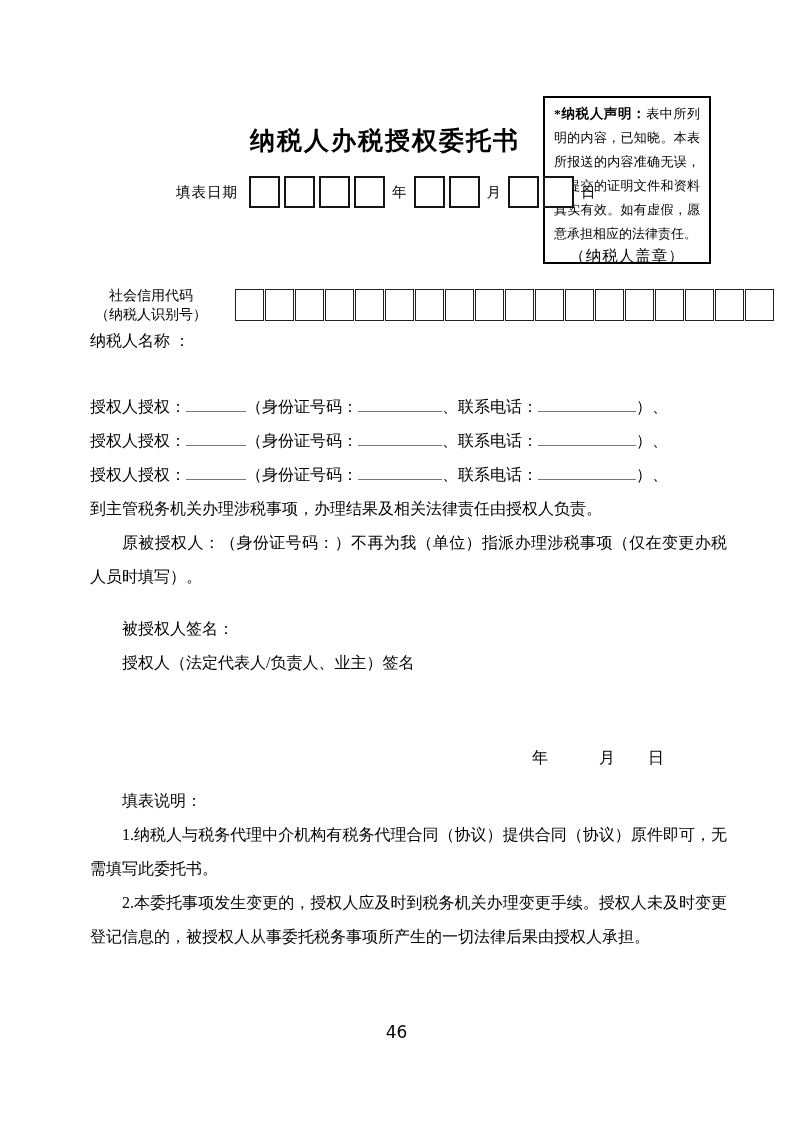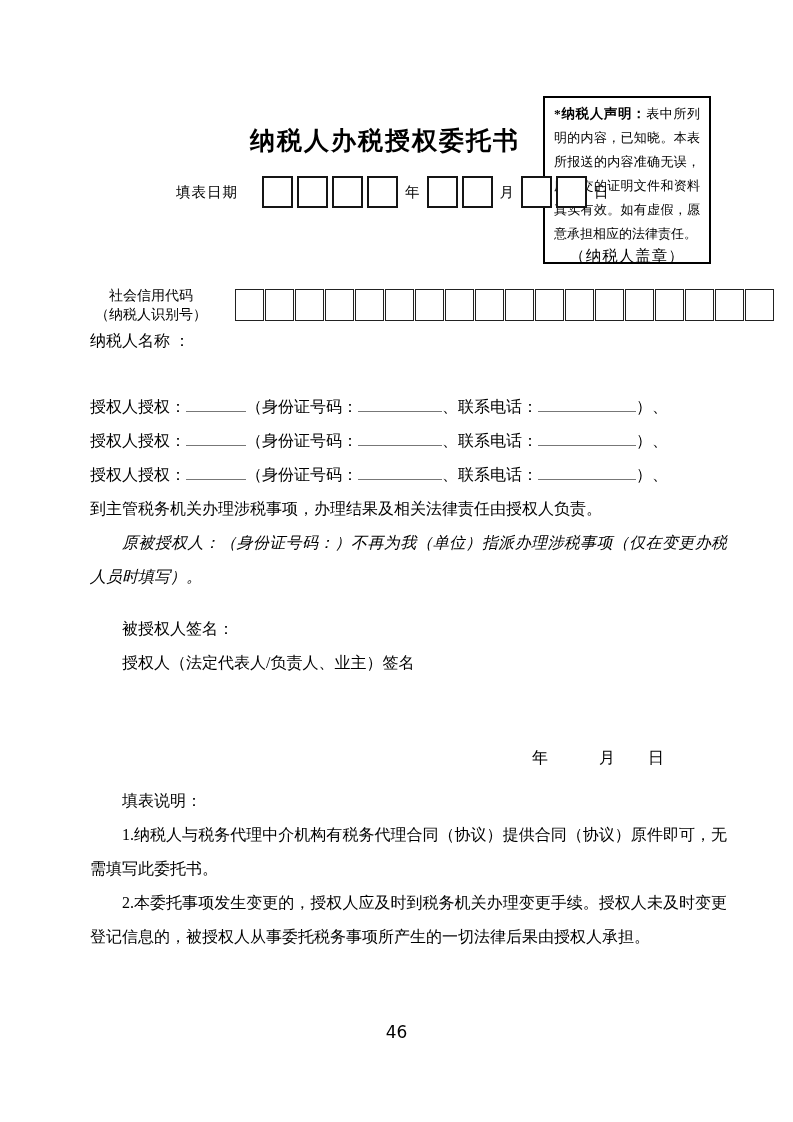--- a/index.html
+++ b/index.html
@@ -50,21 +50,21 @@
 
   
   .date-row {
     position: absolute;
     top: 176px;
     left: 176px;
     display: flex;
     align-items: center;
     font-size: 14.5px;
   }
-  .date-row .row-label { margin-right: 24px; letter-spacing: 1px; text-align: center; }
+  .date-row .row-label { margin-right: 11px; letter-spacing: 1px; text-align: center; }
   .box-group { display: flex; }
   .sq {
     width: 31px;
     height: 32px;
     border: 2px solid #151515;
     box-sizing: border-box;
     background: #fff;
     margin-right: 4px;
   }
   .unit-label { margin: 0 7px 0 3px; }
@@ -115,21 +115,21 @@
   .auth-line { white-space: nowrap; }
   .blank {
     display: inline-block;
     border-bottom: 1px solid #777;
     height: 14px;
     vertical-align: baseline;
   }
   .blank-name  { width: 60px; }
   .blank-id    { width: 84px; }
   .blank-phone { width: 98px; }
-  .indent { text-indent: 2em; font-style: italic; }
+  .indent { text-indent: 2em; }
   .just { text-align: justify; }
 
   
   .sig-block {
     position: absolute;
     top: 612px;
     left: 90px;
     width: 637px;
     font-size: 16px;
     line-height: 34px;

